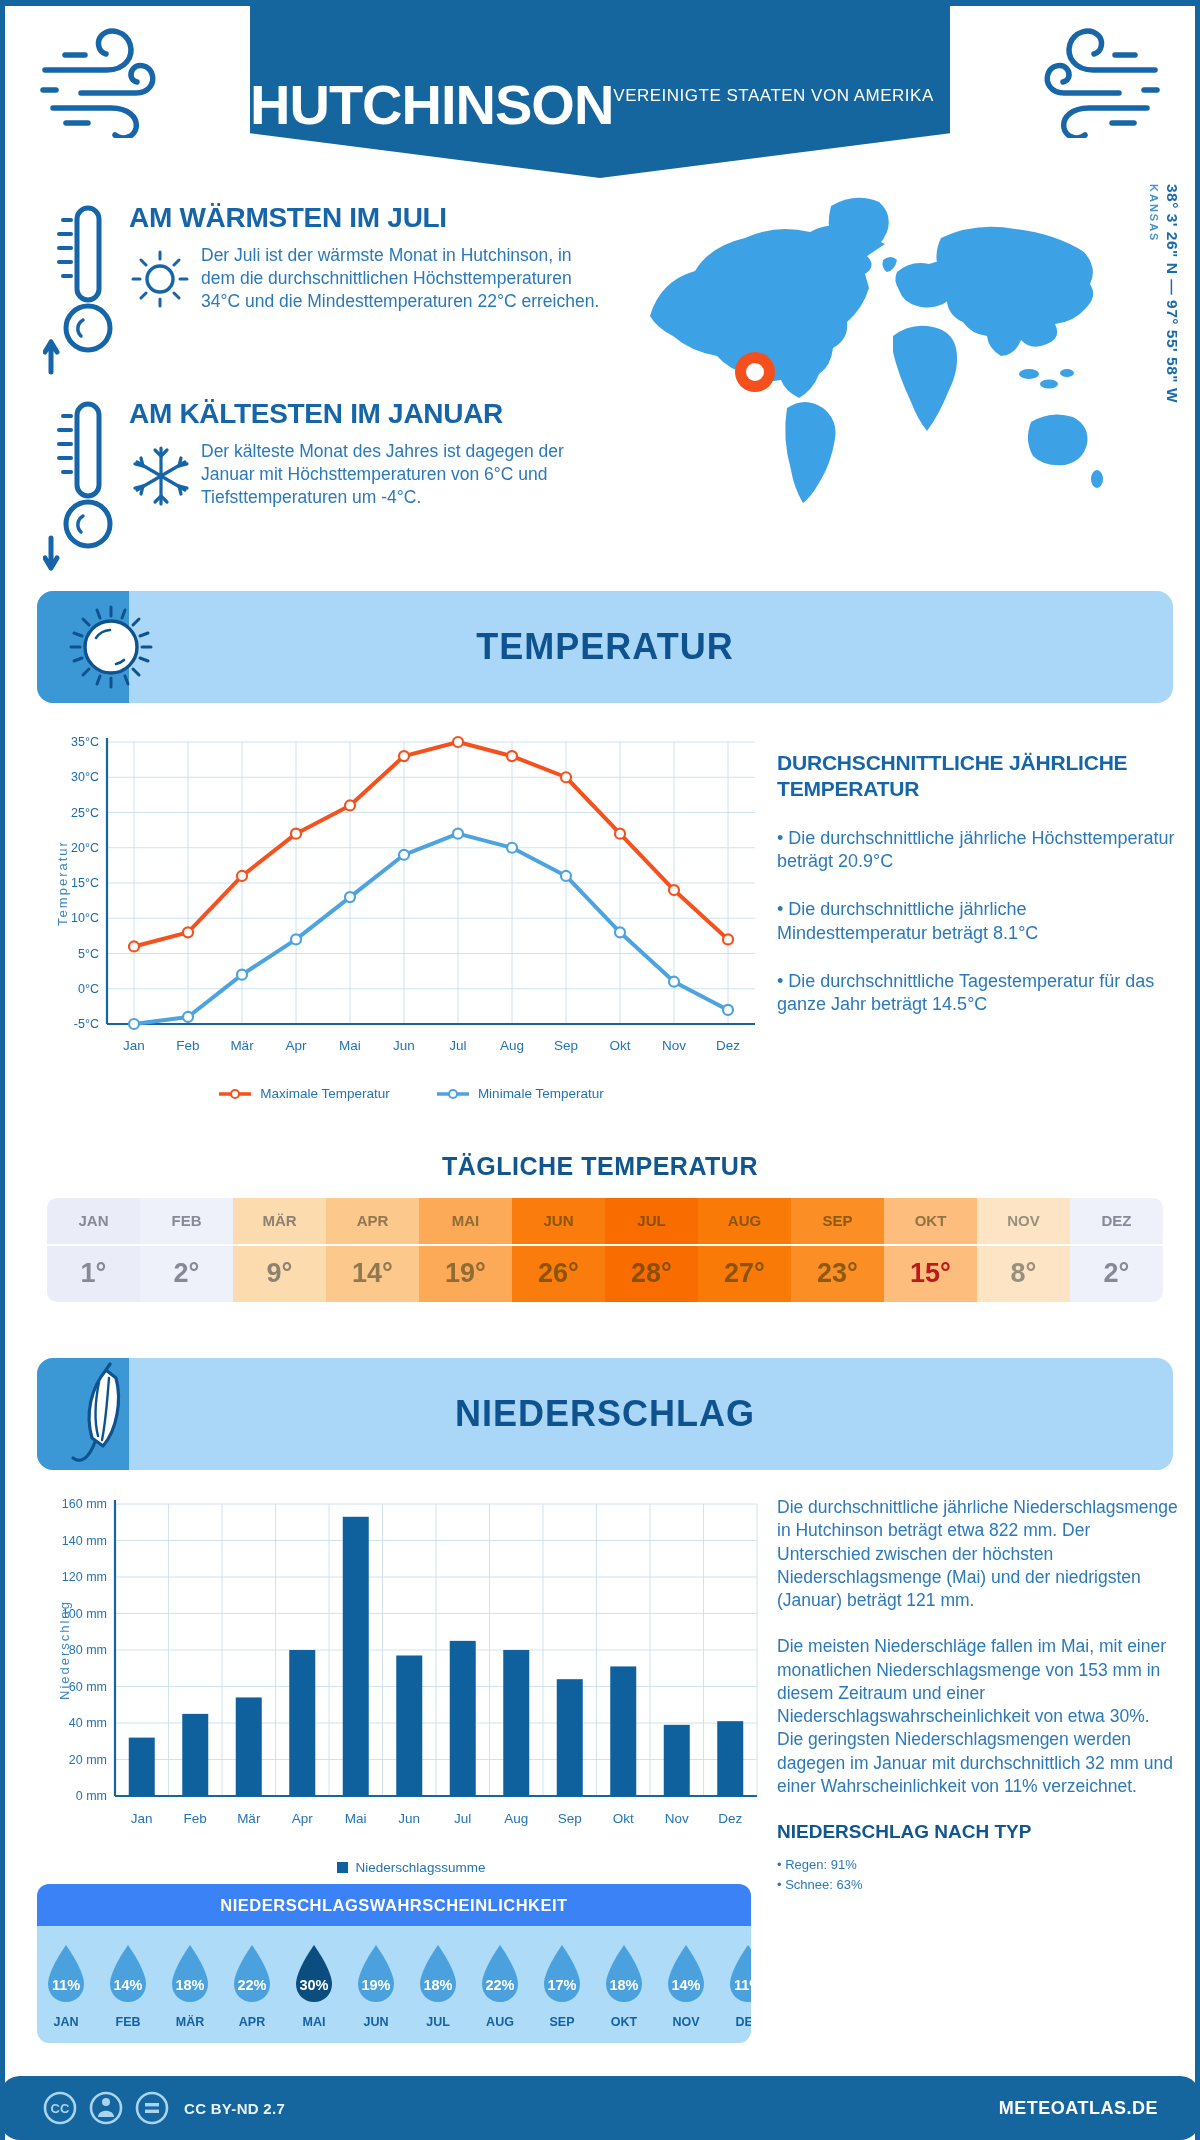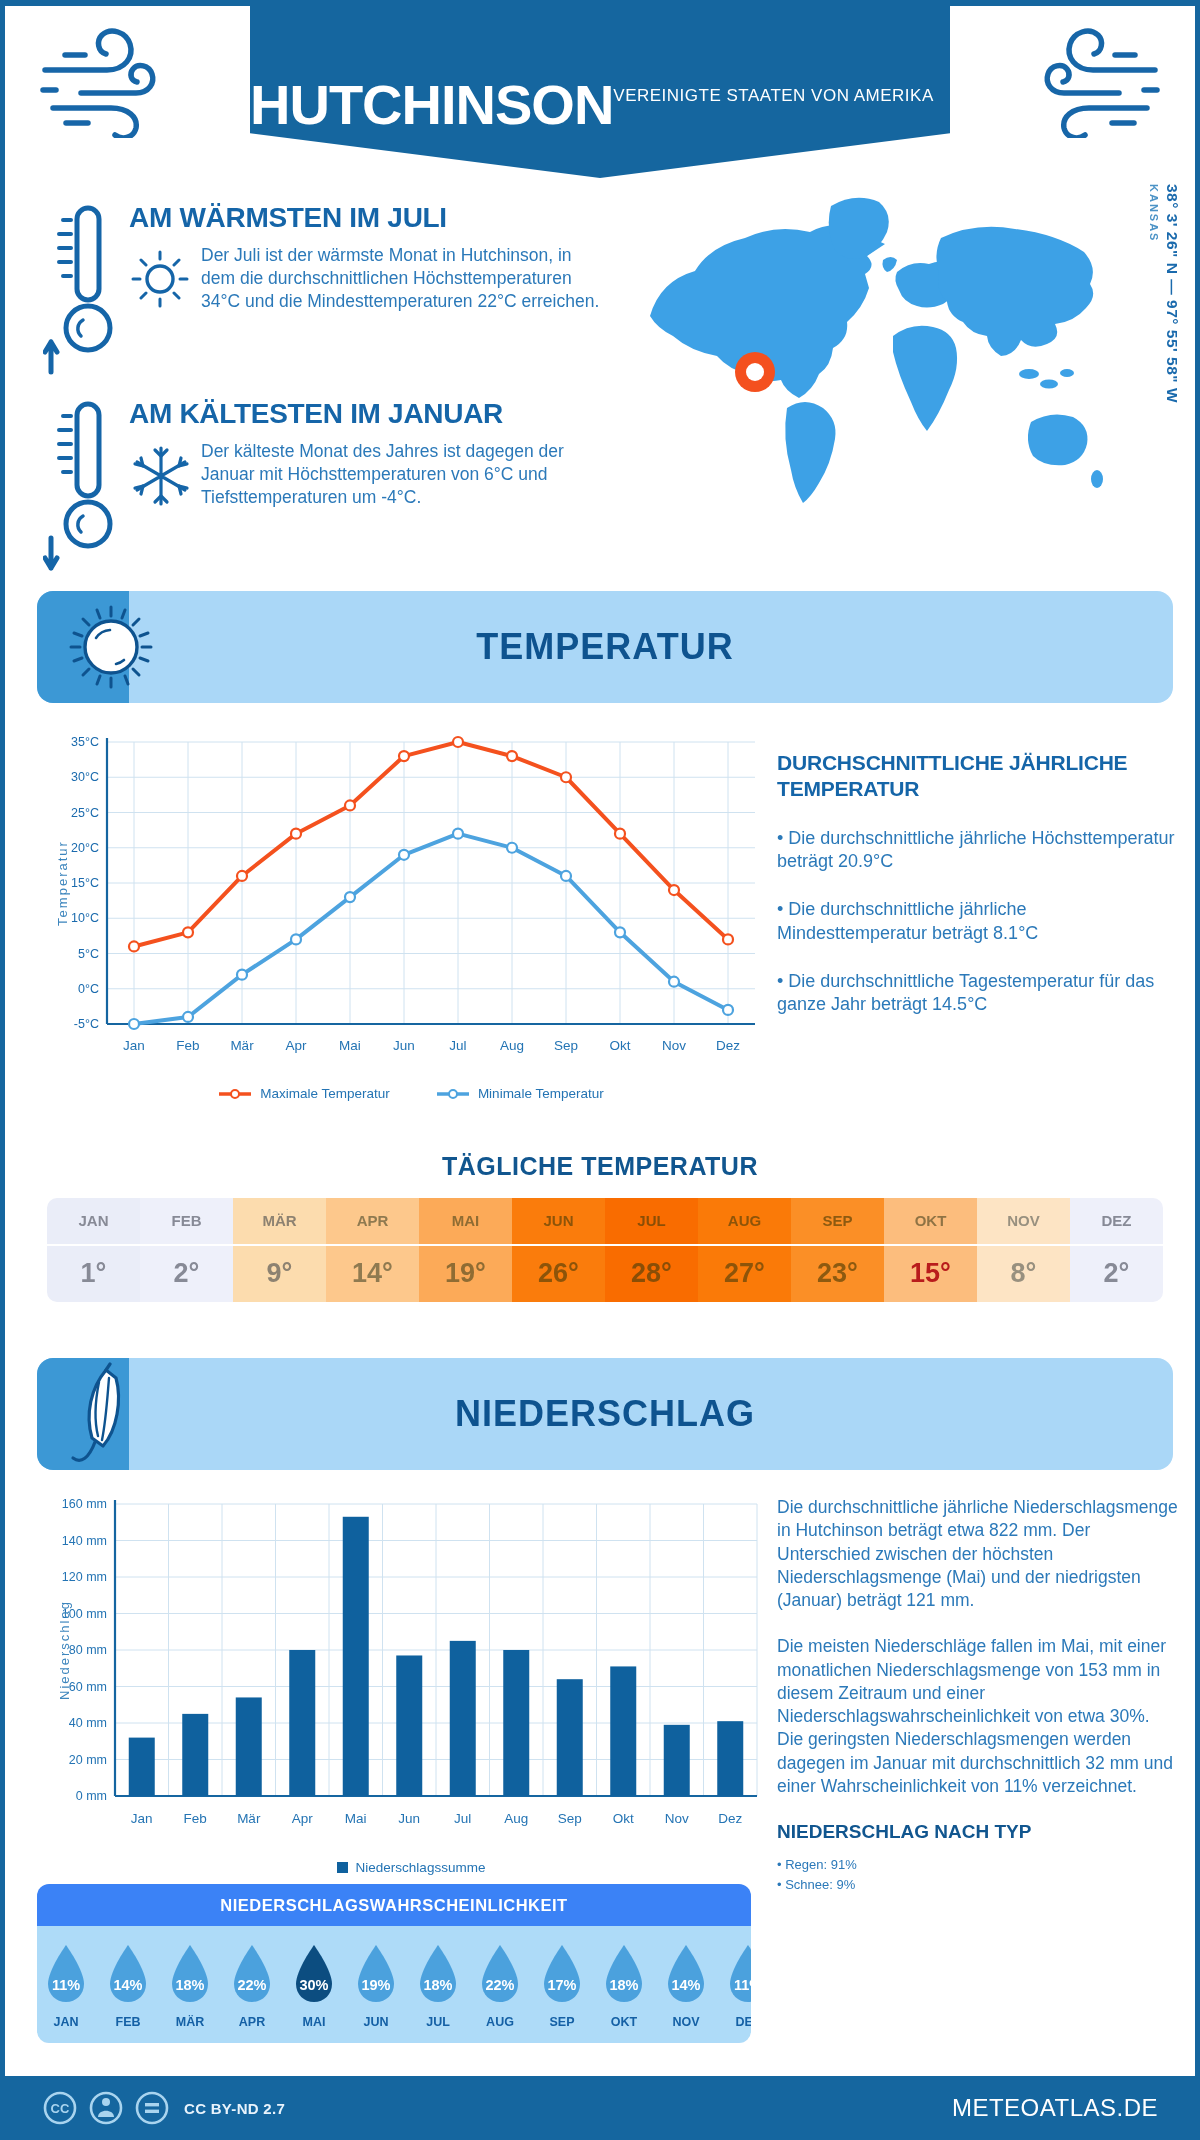--- a/index.html
+++ b/index.html
@@ -52,24 +52,24 @@
          border-radius:10px;overflow:hidden;}
   .daily .cell .mon{height:46px;line-height:46px;text-align:center;font-size:15px;font-weight:bold;}
   .daily .cell .val{height:56px;line-height:54px;text-align:center;font-size:27px;font-weight:bold;border-top:2px solid #fff;}
   
   .prob{position:absolute;left:32px;top:1878px;width:714px;border-radius:12px;overflow:hidden;}
   .prob-h{height:42px;line-height:42px;background:#3b82f6;color:#fff;font-size:16.5px;font-weight:bold;text-align:center;letter-spacing:.5px;}
   .prob-b{background:#aedbf8;display:flex;padding:16px 6px 14px 6px;gap:16px;}
   .dropcol{flex:1;text-align:center;}
   .dropcol .m{margin-top:7px;font-size:12.5px;font-weight:bold;color:#1460a5;}
   
-  .footer{position:absolute;left:-5px;right:-5px;bottom:0;height:64px;background:#15669f;display:flex;align-items:center;padding:0 42px;}
+  .footer{position:absolute;left:-5px;right:-5px;bottom:0;height:64px;background:#15669f;display:flex;align-items:center;padding:0 42px;border-radius:20px;}
   .cc-icons{display:flex;gap:10px;align-items:center;}
   .cc-label{margin-left:14px;font-size:15px;font-weight:bold;color:#e8f3fc;letter-spacing:.3px;}
-  .site{margin-left:auto;font-size:24px;font-weight:normal;color:#fff;letter-spacing:.5px;}
+  .site{margin-left:auto;font-size:18px;font-weight:bold;color:#fff;letter-spacing:.5px;}
 </style>
 </head>
 <body>
 
 <div class="page">
 
   <svg class="windicon wind-left" width="135" height="120" viewBox="0 0 135 120" fill="none" stroke="#1766a8" stroke-width="5.5" stroke-linecap="round">
     <path d="M10 52 L72 52 C90 52 99 39 95 26 C91 14 76 9 67 17 C61 23 63 34 71 36"></path>
     <path d="M46 75 L101 75 C114 75 120 65 117 56 C114 47 103 45 98 51 C94 56 96 63 102 64"></path>
     <path d="M18 90 L76 90 C93 90 103 99 101 110 C99 119 88 123 80 117"></path>
@@ -410,21 +410,21 @@
           <span>Niederschlagssumme</span>
         </span>
       </div>
   </div>
 
   <div class="rightcol rc-precip">
     <p class="rc-p">Die durchschnittliche jährliche Niederschlagsmenge in Hutchinson beträgt etwa 822 mm. Der Unterschied zwischen der höchsten Niederschlagsmenge (Mai) und der niedrigsten (Januar) beträgt 121 mm.</p>
     <p class="rc-p">Die meisten Niederschläge fallen im Mai, mit einer monatlichen Niederschlagsmenge von 153 mm in diesem Zeitraum und einer Niederschlagswahrscheinlichkeit von etwa 30%. Die geringsten Niederschlagsmengen werden dagegen im Januar mit durchschnittlich 32 mm und einer Wahrscheinlichkeit von 11% verzeichnet.</p>
     <h4 class="rc-sub">NIEDERSCHLAG NACH TYP</h4>
     <p class="rc-li">• Regen: 91%</p>
-    <p class="rc-li">• Schnee: 9%</p>
+    <p class="rc-li">• Schnee: 63%</p>
   </div>
 
   <div class="prob">
     <div class="prob-h">NIEDERSCHLAGSWAHRSCHEINLICHKEIT</div>
     <div class="prob-b" id="prob-body">
         <div class="dropcol"><svg width="46" height="62" viewBox="0 0 46 62">
             <path d="M23 3 C23 3 5 28 5 42 C5 52.5 13 60 23 60 C33 60 41 52.5 41 42 C41 28 23 3 23 3 Z" fill="#4ba1dd"></path>
             <text x="23" y="48" text-anchor="middle" font-size="14.5" font-weight="bold" fill="#fff" font-family="Liberation Sans, sans-serif">11%</text>
           </svg><div class="m">JAN</div></div>
         <div class="dropcol"><svg width="46" height="62" viewBox="0 0 46 62">

